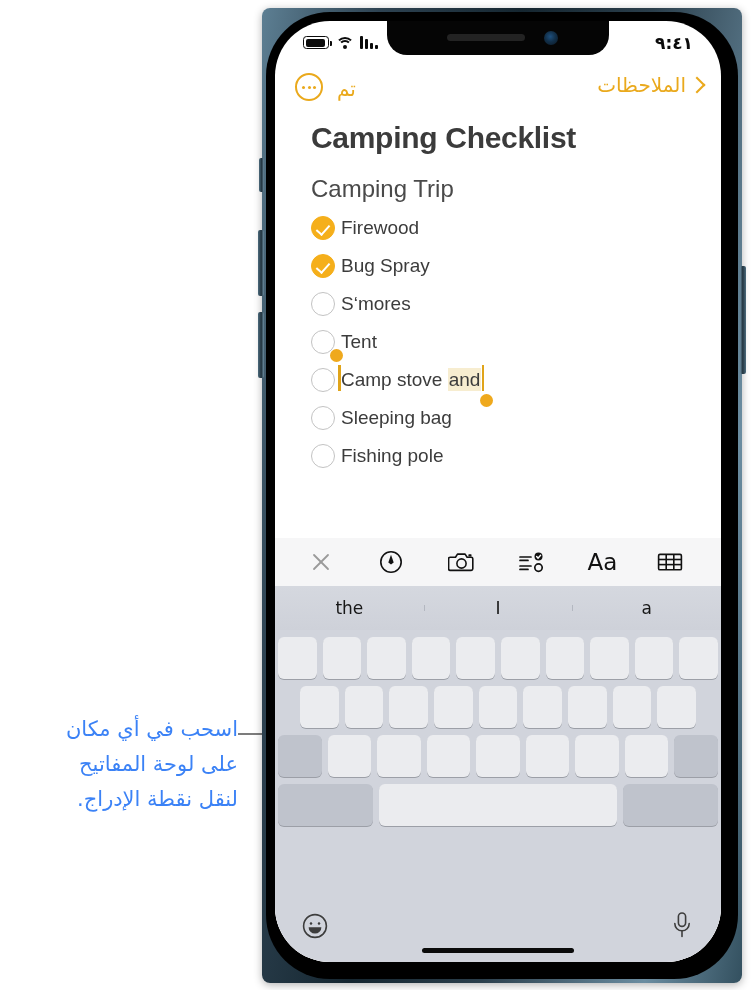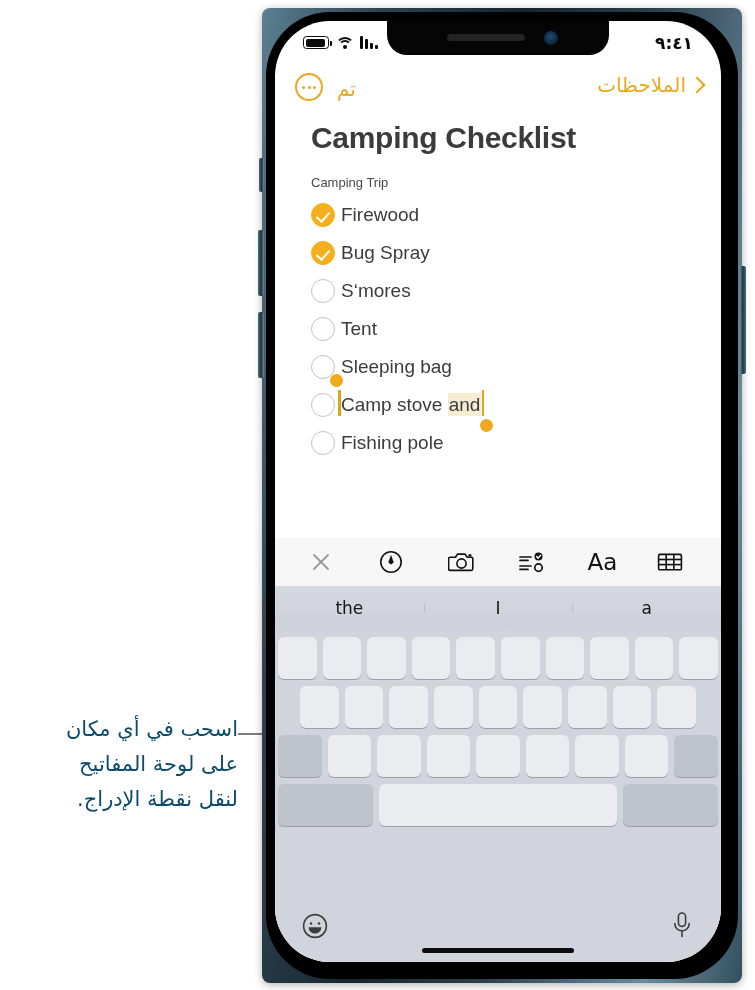--- a/index.html
+++ b/index.html
@@ -23,21 +23,21 @@
   .callout {
     position: absolute;
     left: 0px;
     top: 712px;
     width: 238px;
     text-align: right;
     direction: rtl;
     font-family: "DejaVu Sans", sans-serif;
     font-size: 21px;
     line-height: 35px;
-    color: #0c4a6e;
+    color: #3b82f6;
     white-space: pre-line;
   }
   .callout-line {
     position: absolute;
     left: 238px;
     top: 733px;
     width: 105px;
     height: 2px;
     background: #7c7c7c;
   }
@@ -261,21 +261,21 @@
   .note-title {
     margin: 0;
     padding: 8px 0 0 36px;
     font-size: 30px;
     font-weight: 700;
     color:#3b3b3b;
     letter-spacing:-.3px;
   }
   .note-subtitle {
     padding: 20px 0 0 36px;
-    font-size: 13px;
+    font-size: 24px;
     color:#4a4a4a;
   }
   .checklist {
     margin: 6px 0 0 0;
     padding: 0 0 0 36px;
     list-style:none;
   }
   .check-item {
     display:flex;
     align-items:center;
@@ -499,25 +499,25 @@
           <li class="check-item">
             <span class="cbox unchecked"></span>
             <span class="check-label">S‘mores</span>
           </li>
           <li class="check-item">
             <span class="cbox unchecked"></span>
             <span class="check-label">Tent</span>
           </li>
           <li class="check-item">
             <span class="cbox unchecked"></span>
-            <span class="check-label">Sleeping bag</span>
+            <span class="check-label"><span>Camp stove </span><span class="sel-text"><span class="sel-bar start"><span class="sel-knob top"></span></span><span>and</span><span class="sel-bar end"><span class="sel-knob bot"></span></span></span></span>
           </li>
           <li class="check-item">
             <span class="cbox unchecked"></span>
-            <span class="check-label"><span>Camp stove </span><span class="sel-text"><span class="sel-bar start"><span class="sel-knob top"></span></span><span>and</span><span class="sel-bar end"><span class="sel-knob bot"></span></span></span></span>
+            <span class="check-label">Sleeping bag</span>
           </li>
           <li class="check-item">
             <span class="cbox unchecked"></span>
             <span class="check-label">Fishing pole</span>
           </li>
         </ul>
       </div>
 
       <div class="note-toolbar">
         <div class="tb-ico">

